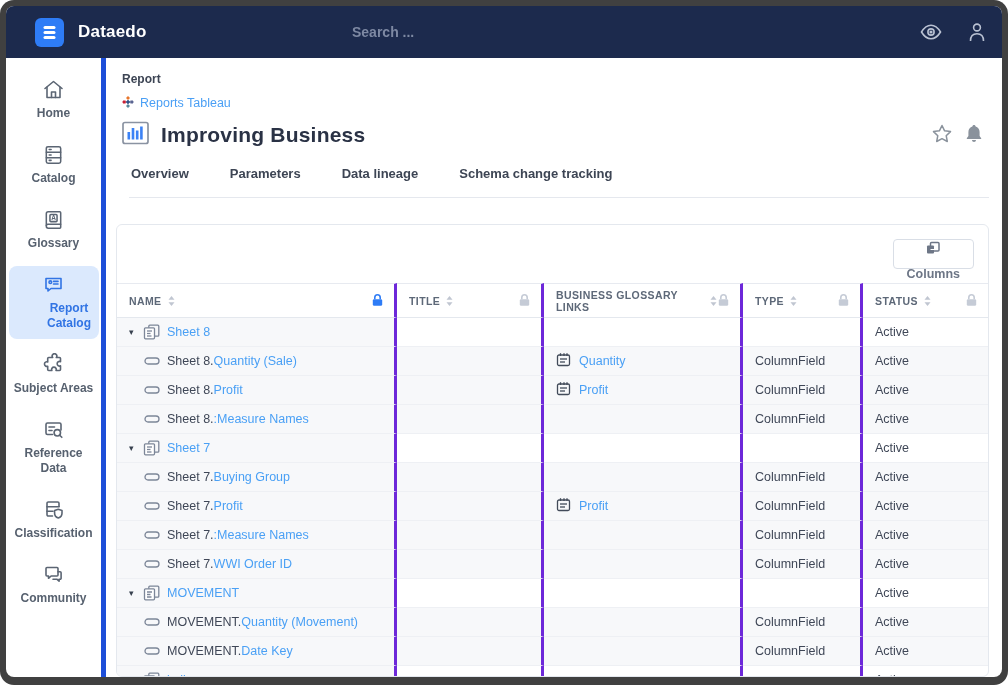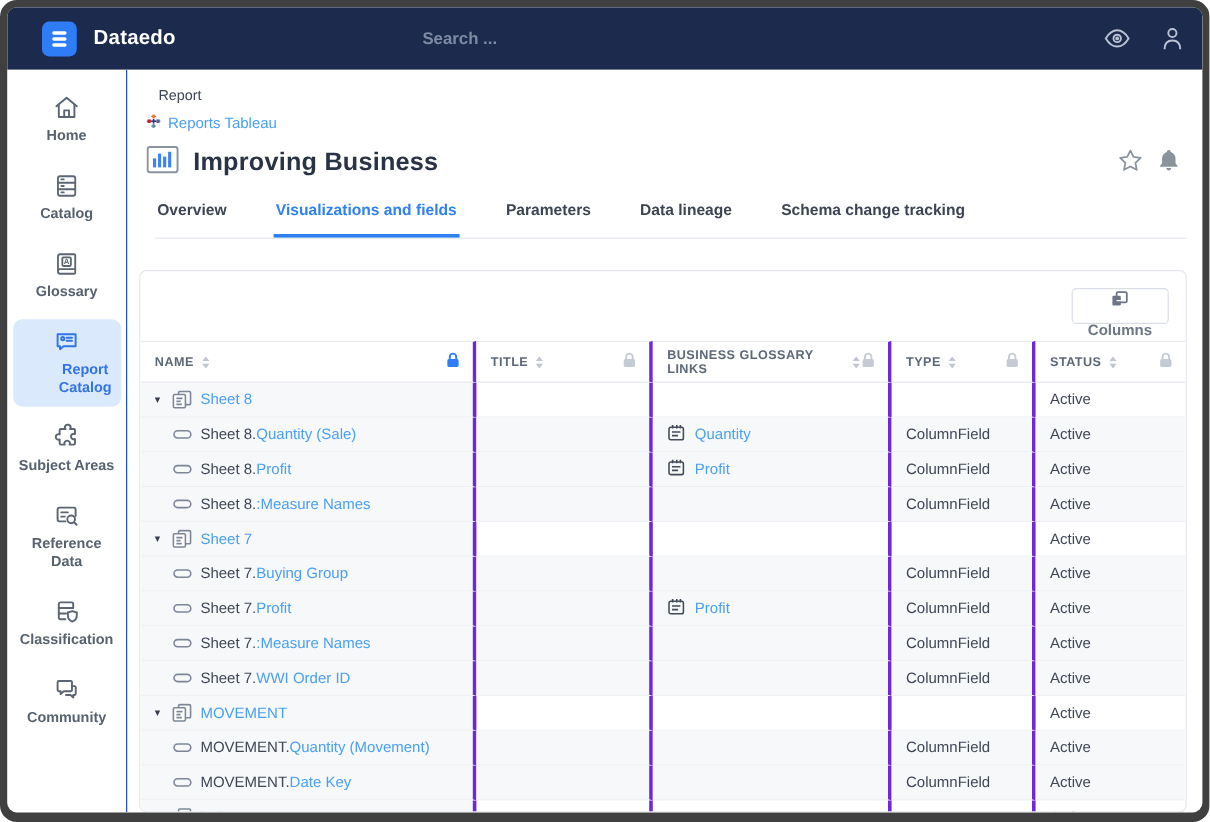--- a/index.html
+++ b/index.html
@@ -10,30 +10,30 @@
   
   .topbar { height:52px; background:#1c2a4d; flex-shrink:0; display:flex; align-items:center; position:relative; }
   .logo { width:29px; height:29px; border-radius:6px; background:#2e7cf6; margin-left:29px; display:flex; align-items:center; justify-content:center; }
   .brand { color:#ffffff; font-size:17px; font-weight:bold; margin-left:14px; letter-spacing:.2px; }
   .search { position:absolute; left:346px; color:#7e89a3; font-size:14px; font-weight:600; }
   .nav-icons { position:absolute; right:16px; display:flex; align-items:center; gap:26px; }
   .nav-icons svg { display:block; }
 
   
   .body { flex:1; display:flex; overflow:hidden; }
-  .sidebar { width:100px; flex-shrink:0; border-right:1px solid #1d4ed8; padding-top:13px; display:flex; flex-direction:column; align-items:center; gap:7px; }
+  .sidebar { width:100px; flex-shrink:0; border-right:5px solid #1d4ed8; padding-top:13px; display:flex; flex-direction:column; align-items:center; gap:7px; }
   .side-item { width:90px; border-radius:8px; padding:7px 2px 8px; display:flex; flex-direction:column; align-items:center; cursor:pointer; }
   .side-item .label { margin-top:4px; font-size:12px; line-height:15px; font-weight:bold; color:#57616f; text-align:center; }
   .side-item svg { display:block; }
   .side-item.active { background:#dbe9fd; }
   .side-item.active .label { color:#3174e4;padding-left:31px; }
 
   .main { flex:1; overflow:hidden; display:flex; flex-direction:column; }
   .crumb-area { padding:14px 0 0 16px; }
-  .section-label { font-size:12px; font-weight:normal; color:#3d4554; margin-left:10px; }
+  .section-label { font-size:12px; font-weight:bold; color:#3d4554; }
   .breadcrumb { display:flex; align-items:center; gap:6px; margin-top:8px; cursor:pointer; }
   .breadcrumb .bc-text { color:#4a9ff5; font-size:12.5px; font-weight:normal; }
   .title-row { display:flex; align-items:center; margin:9px 20px 0 16px; }
   .page-title { font-size:21px; font-weight:bold; color:#2a3245; margin-left:12px; letter-spacing:.2px; }
   .title-actions { margin-left:auto; display:flex; align-items:center; gap:14px; }
 
   .tabs { display:flex; gap:37px; margin:17px 13px 0 23px; border-bottom:1px solid #e5e8ee; }
   .tab { font-size:13px; font-weight:bold; color:#3d4554; padding:0 2px 13px; cursor:pointer; border-bottom:3px solid transparent; }
   .tab.active { color:#2f80f0; border-bottom-color:#2f80f0; }
 
@@ -228,21 +228,20 @@
               <svg width="16" height="19" viewBox="0 0 16 19" fill="#8a929c">
                   <path d="M8 1 C8.9 1 9.6 1.7 9.6 2.6 C12 3.3 13.6 5.4 13.6 8 L13.6 12 L15.2 14.2 L15.2 15 L0.8 15 L0.8 14.2 L2.4 12 L2.4 8 C2.4 5.4 4 3.3 6.4 2.6 C6.4 1.7 7.1 1 8 1 Z"></path>
                   <path d="M6 16 L10 16 C10 17.2 9.1 18 8 18 C6.9 18 6 17.2 6 16 Z"></path>
                 </svg>
             </span>
           </div>
         </div>
 
         <div class="tabs" id="tabs">
             <div class="tab">Overview</div>
-            <div class="tab active">Visualizations and fields</div>
             <div class="tab">Parameters</div>
             <div class="tab">Data lineage</div>
             <div class="tab">Schema change tracking</div>
           </div>
 
         <div class="card">
           <div class="card-toolbar">
             <button class="btn-columns">
               <span>
                 <svg width="16" height="16" viewBox="0 0 16 16" fill="none">

